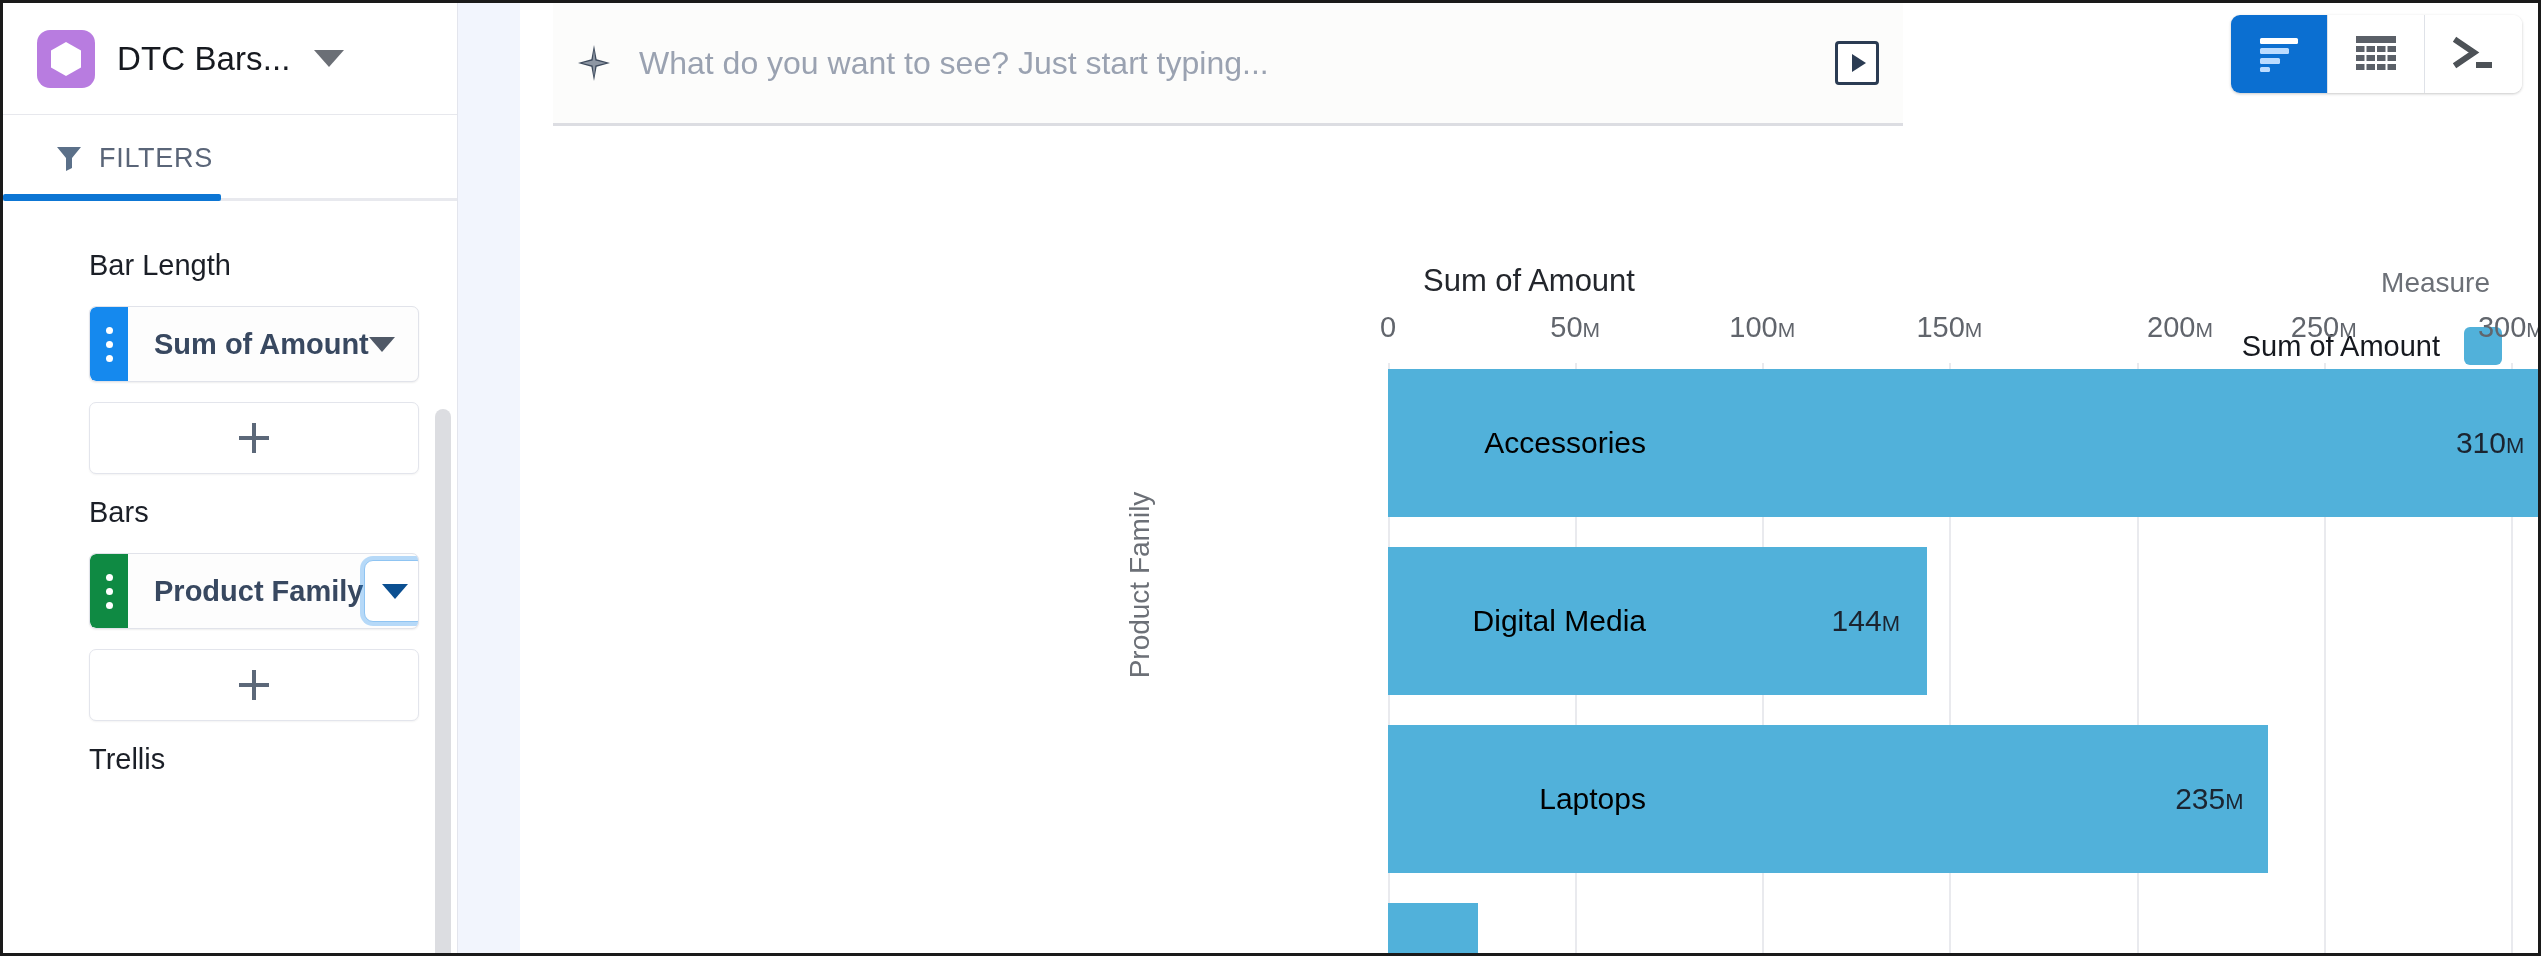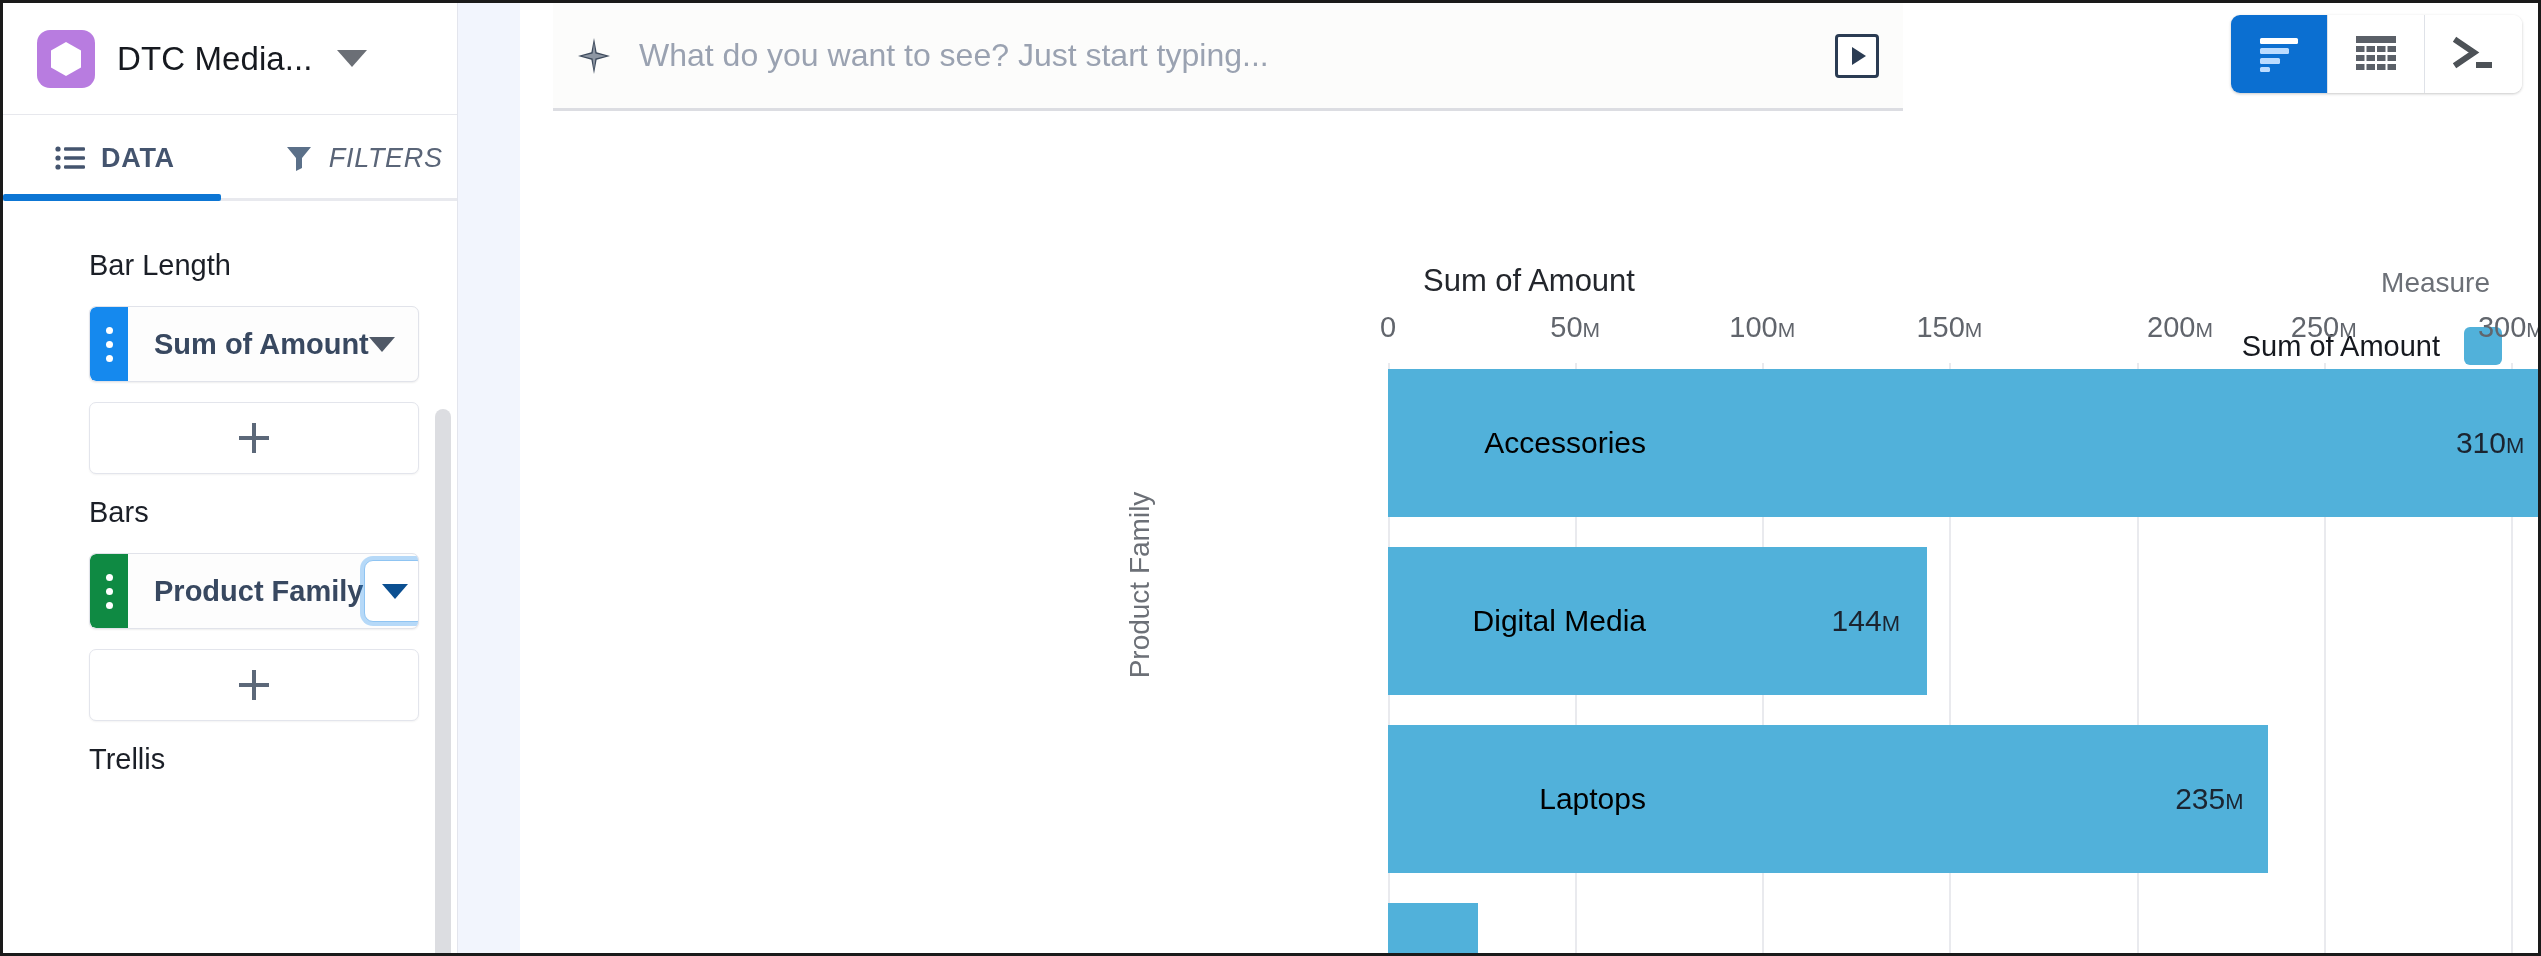--- a/index.html
+++ b/index.html
@@ -252,21 +252,21 @@
     height: 112px;
     flex: 0 0 112px;
     display: flex;
     align-items: flex-start;
     padding: 0;
     position: relative;
   }
   .search-wrap {
     margin: 0 0 0 33px;
     width: 1350px;
-    height: 108px;
+    height: 123px;
     border-bottom: 3px solid #dcdde2;
     display: flex;
     align-items: center;
     background: #fcfcfb;
     padding: 0 24px 0 22px;
   }
   .spark { flex: 0 0 auto; display: flex; align-items: center; }
   .search-input {
     flex: 1 1 auto;
     border: 0;
@@ -428,38 +428,25 @@
 <div id="root">
 
   <aside class="sidebar">
 
     <div class="sb-header">
       <div class="app-icon">
         <svg width="34" height="38" viewBox="0 0 34 38" aria-hidden="true">
           <polygon points="17,2 32,10.5 32,27.5 17,36 2,27.5 2,10.5" fill="#ffffff"></polygon>
         </svg>
       </div>
-      <div class="app-title">DTC Media...</div>
+      <div class="app-title">DTC Bars...</div>
       <div class="app-caret"></div>
     </div>
 
     <div class="sb-tabs">
-      <div class="sb-tab active">
-        <span class="tab-ico">
-          <svg width="30" height="24" viewBox="0 0 30 24" aria-hidden="true">
-            <circle cx="3" cy="3" r="2.6" fill="#44546e"></circle>
-              <rect x="9" y="1.2" width="21" height="3.6" rx="1.2" fill="#44546e"></rect>
-            <circle cx="3" cy="12" r="2.6" fill="#44546e"></circle>
-              <rect x="9" y="10.2" width="21" height="3.6" rx="1.2" fill="#44546e"></rect>
-            <circle cx="3" cy="21" r="2.6" fill="#44546e"></circle>
-              <rect x="9" y="19.2" width="21" height="3.6" rx="1.2" fill="#44546e"></rect>
-          </svg>
-        </span>
-        <span class="tab-label">DATA</span>
-      </div>
       <div class="sb-tab">
         <span class="tab-ico">
           <svg width="28" height="28" viewBox="0 0 28 28" aria-hidden="true">
             <path d="M2 3 h24 L17 14 v10 l-6 3 V14 Z" fill="#5b7089"></path>
           </svg>
         </span>
         <span class="tab-label">FILTERS</span>
       </div>
       <div class="tabs-rule"></div>
       <div class="tab-underline"></div>

